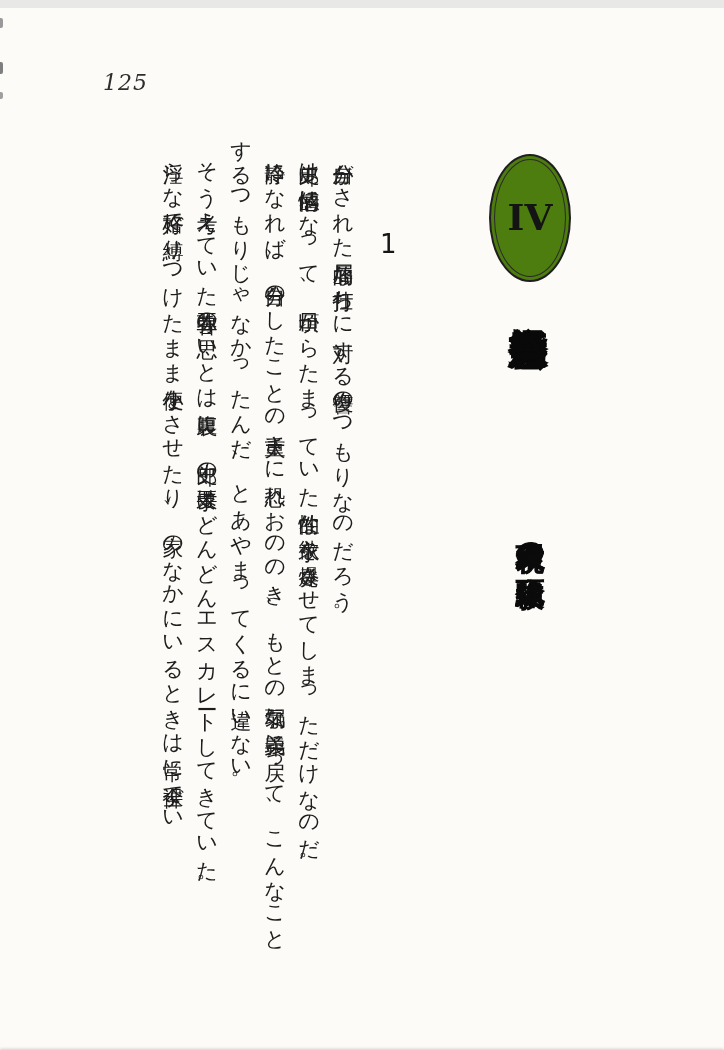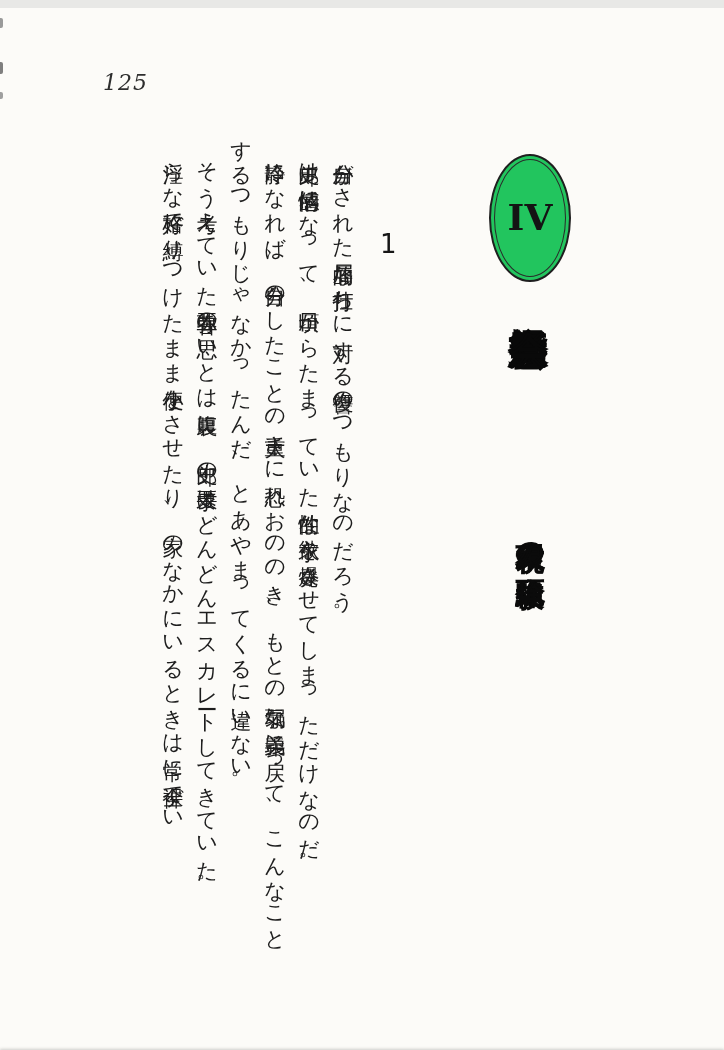--- a/index.html
+++ b/index.html
@@ -31,21 +31,21 @@
 
   
   .chapter-badge {
     position: absolute;
     left: 489px;
     top: 146px;
     width: 82px;
     height: 128px;
     border: 2px solid #1f1f1f;
     border-radius: 50%;
-    background: #22c55e;
+    background: #4d7c0f;
     box-sizing: border-box;
     display: flex;
     align-items: center;
     justify-content: center;
   }
   .chapter-badge-ring {
     position: absolute;
     left: 3px;
     top: 3px;
     right: 3px;

